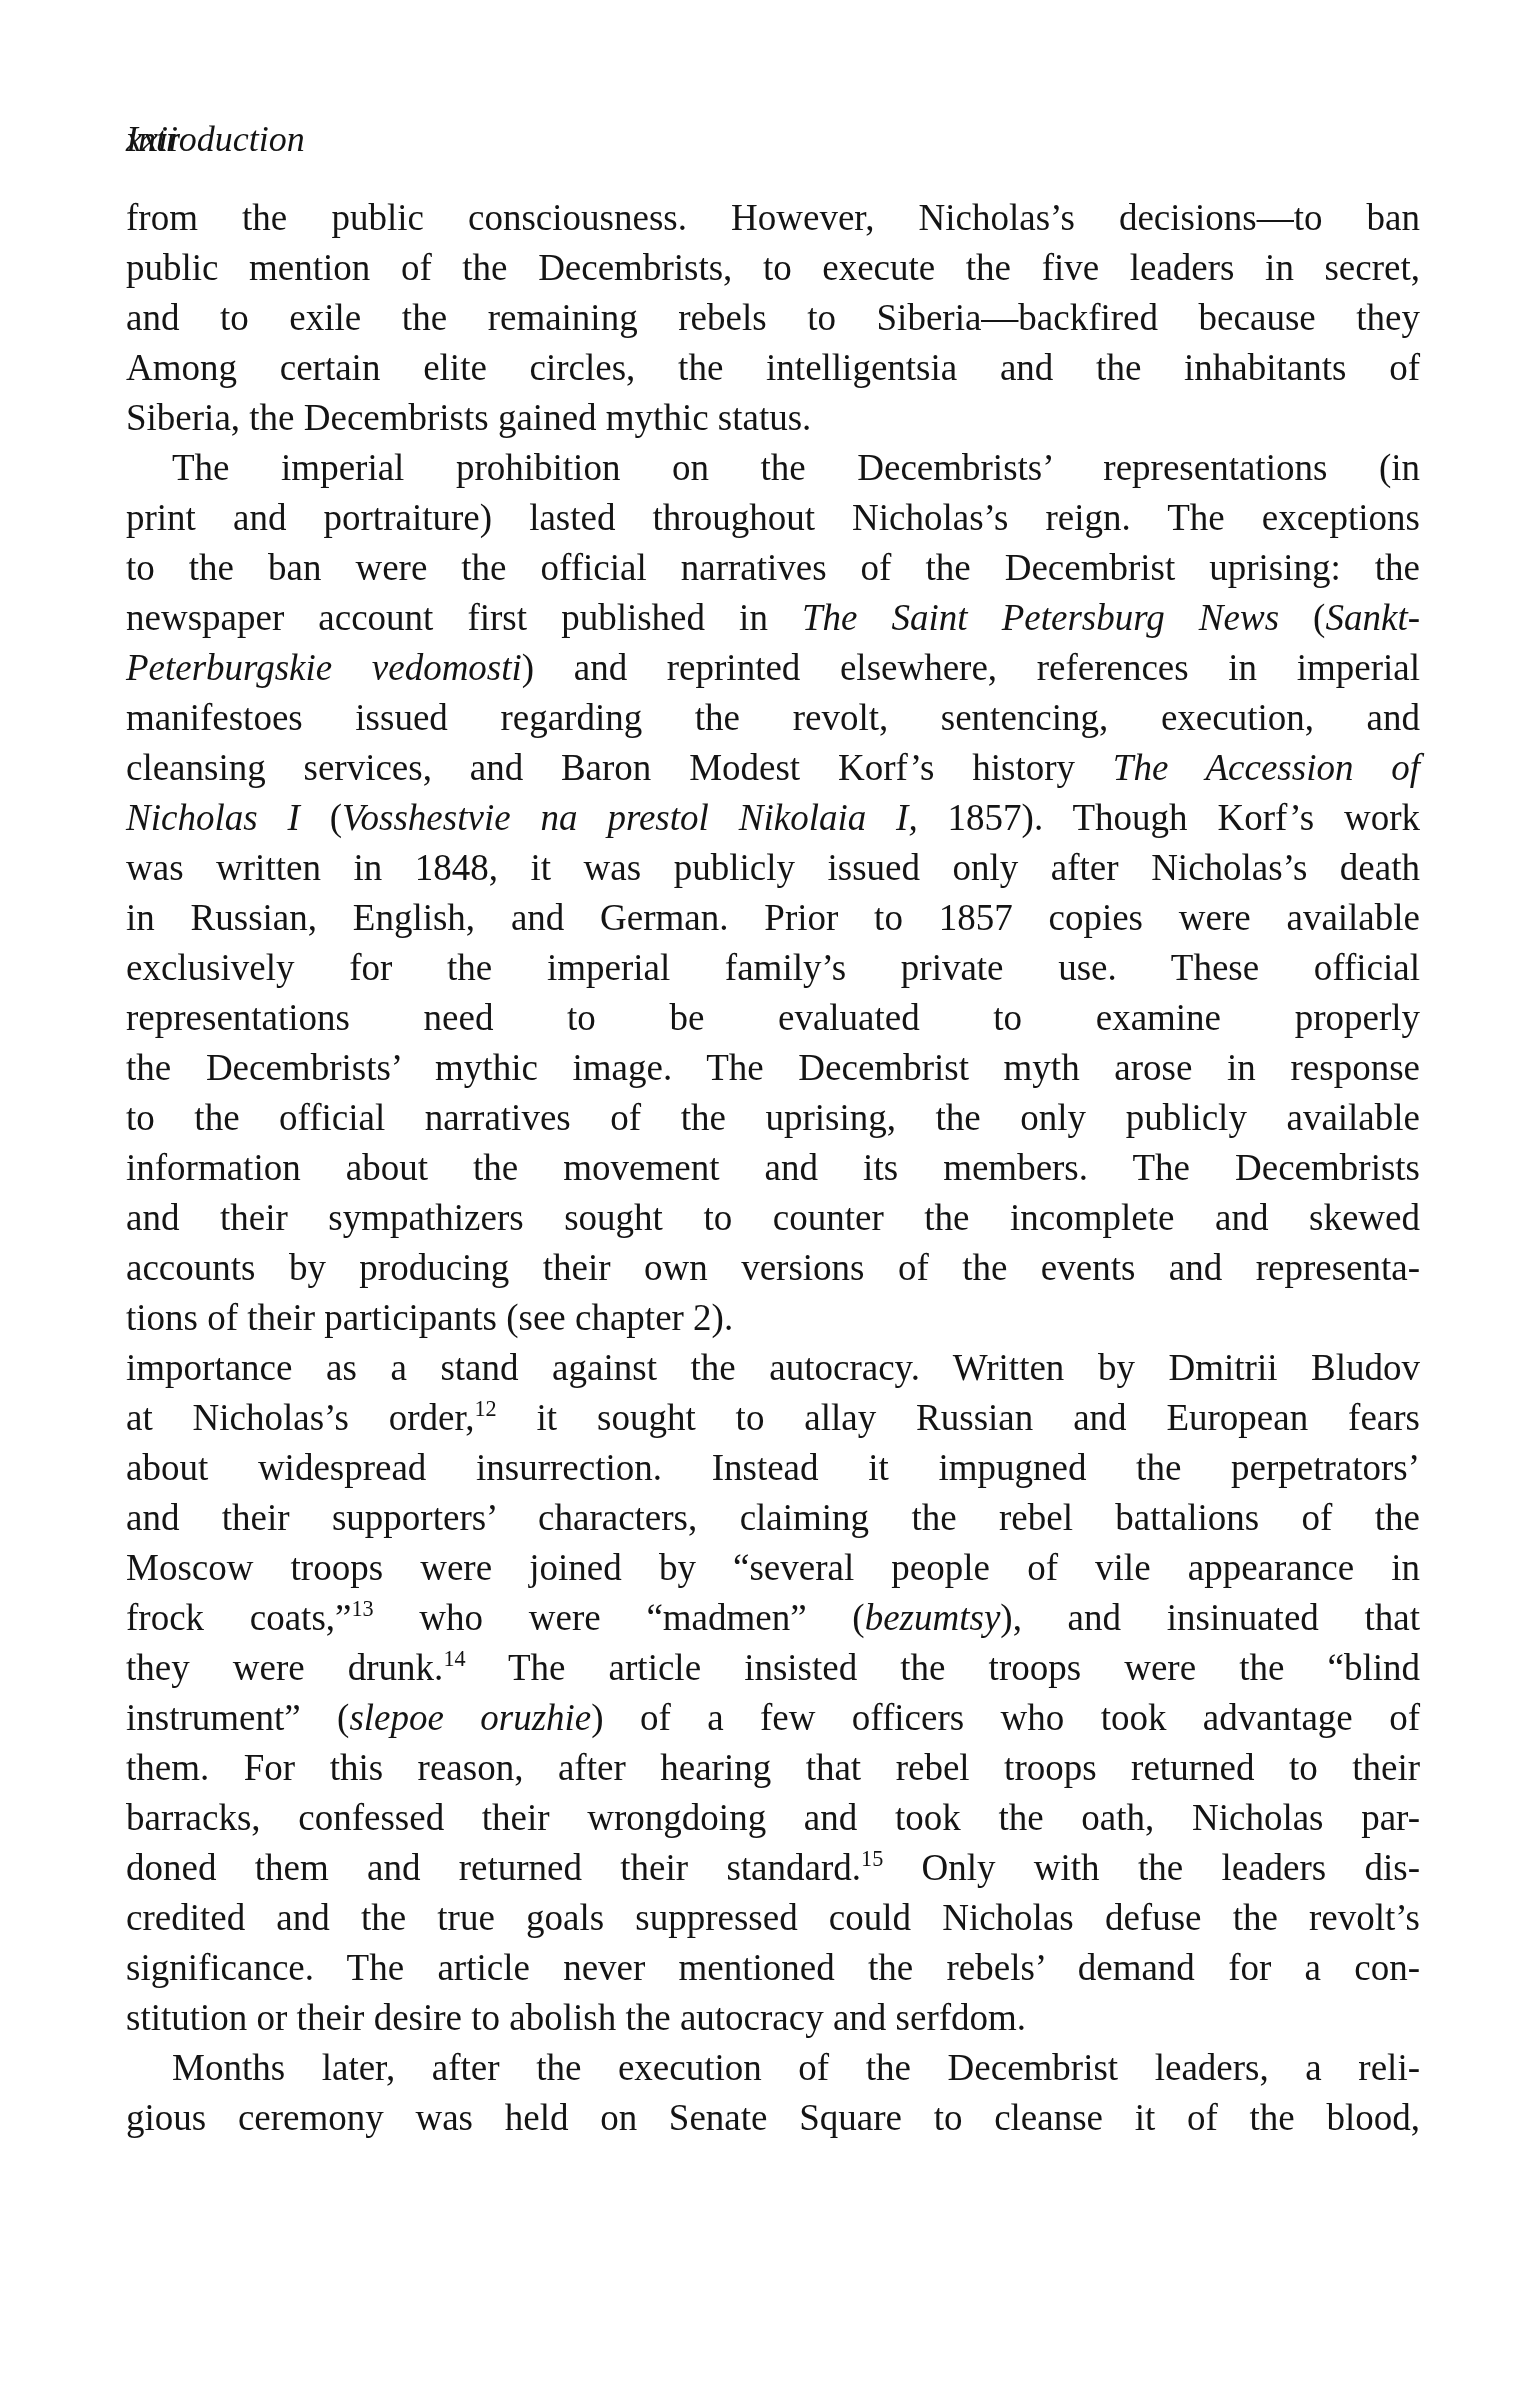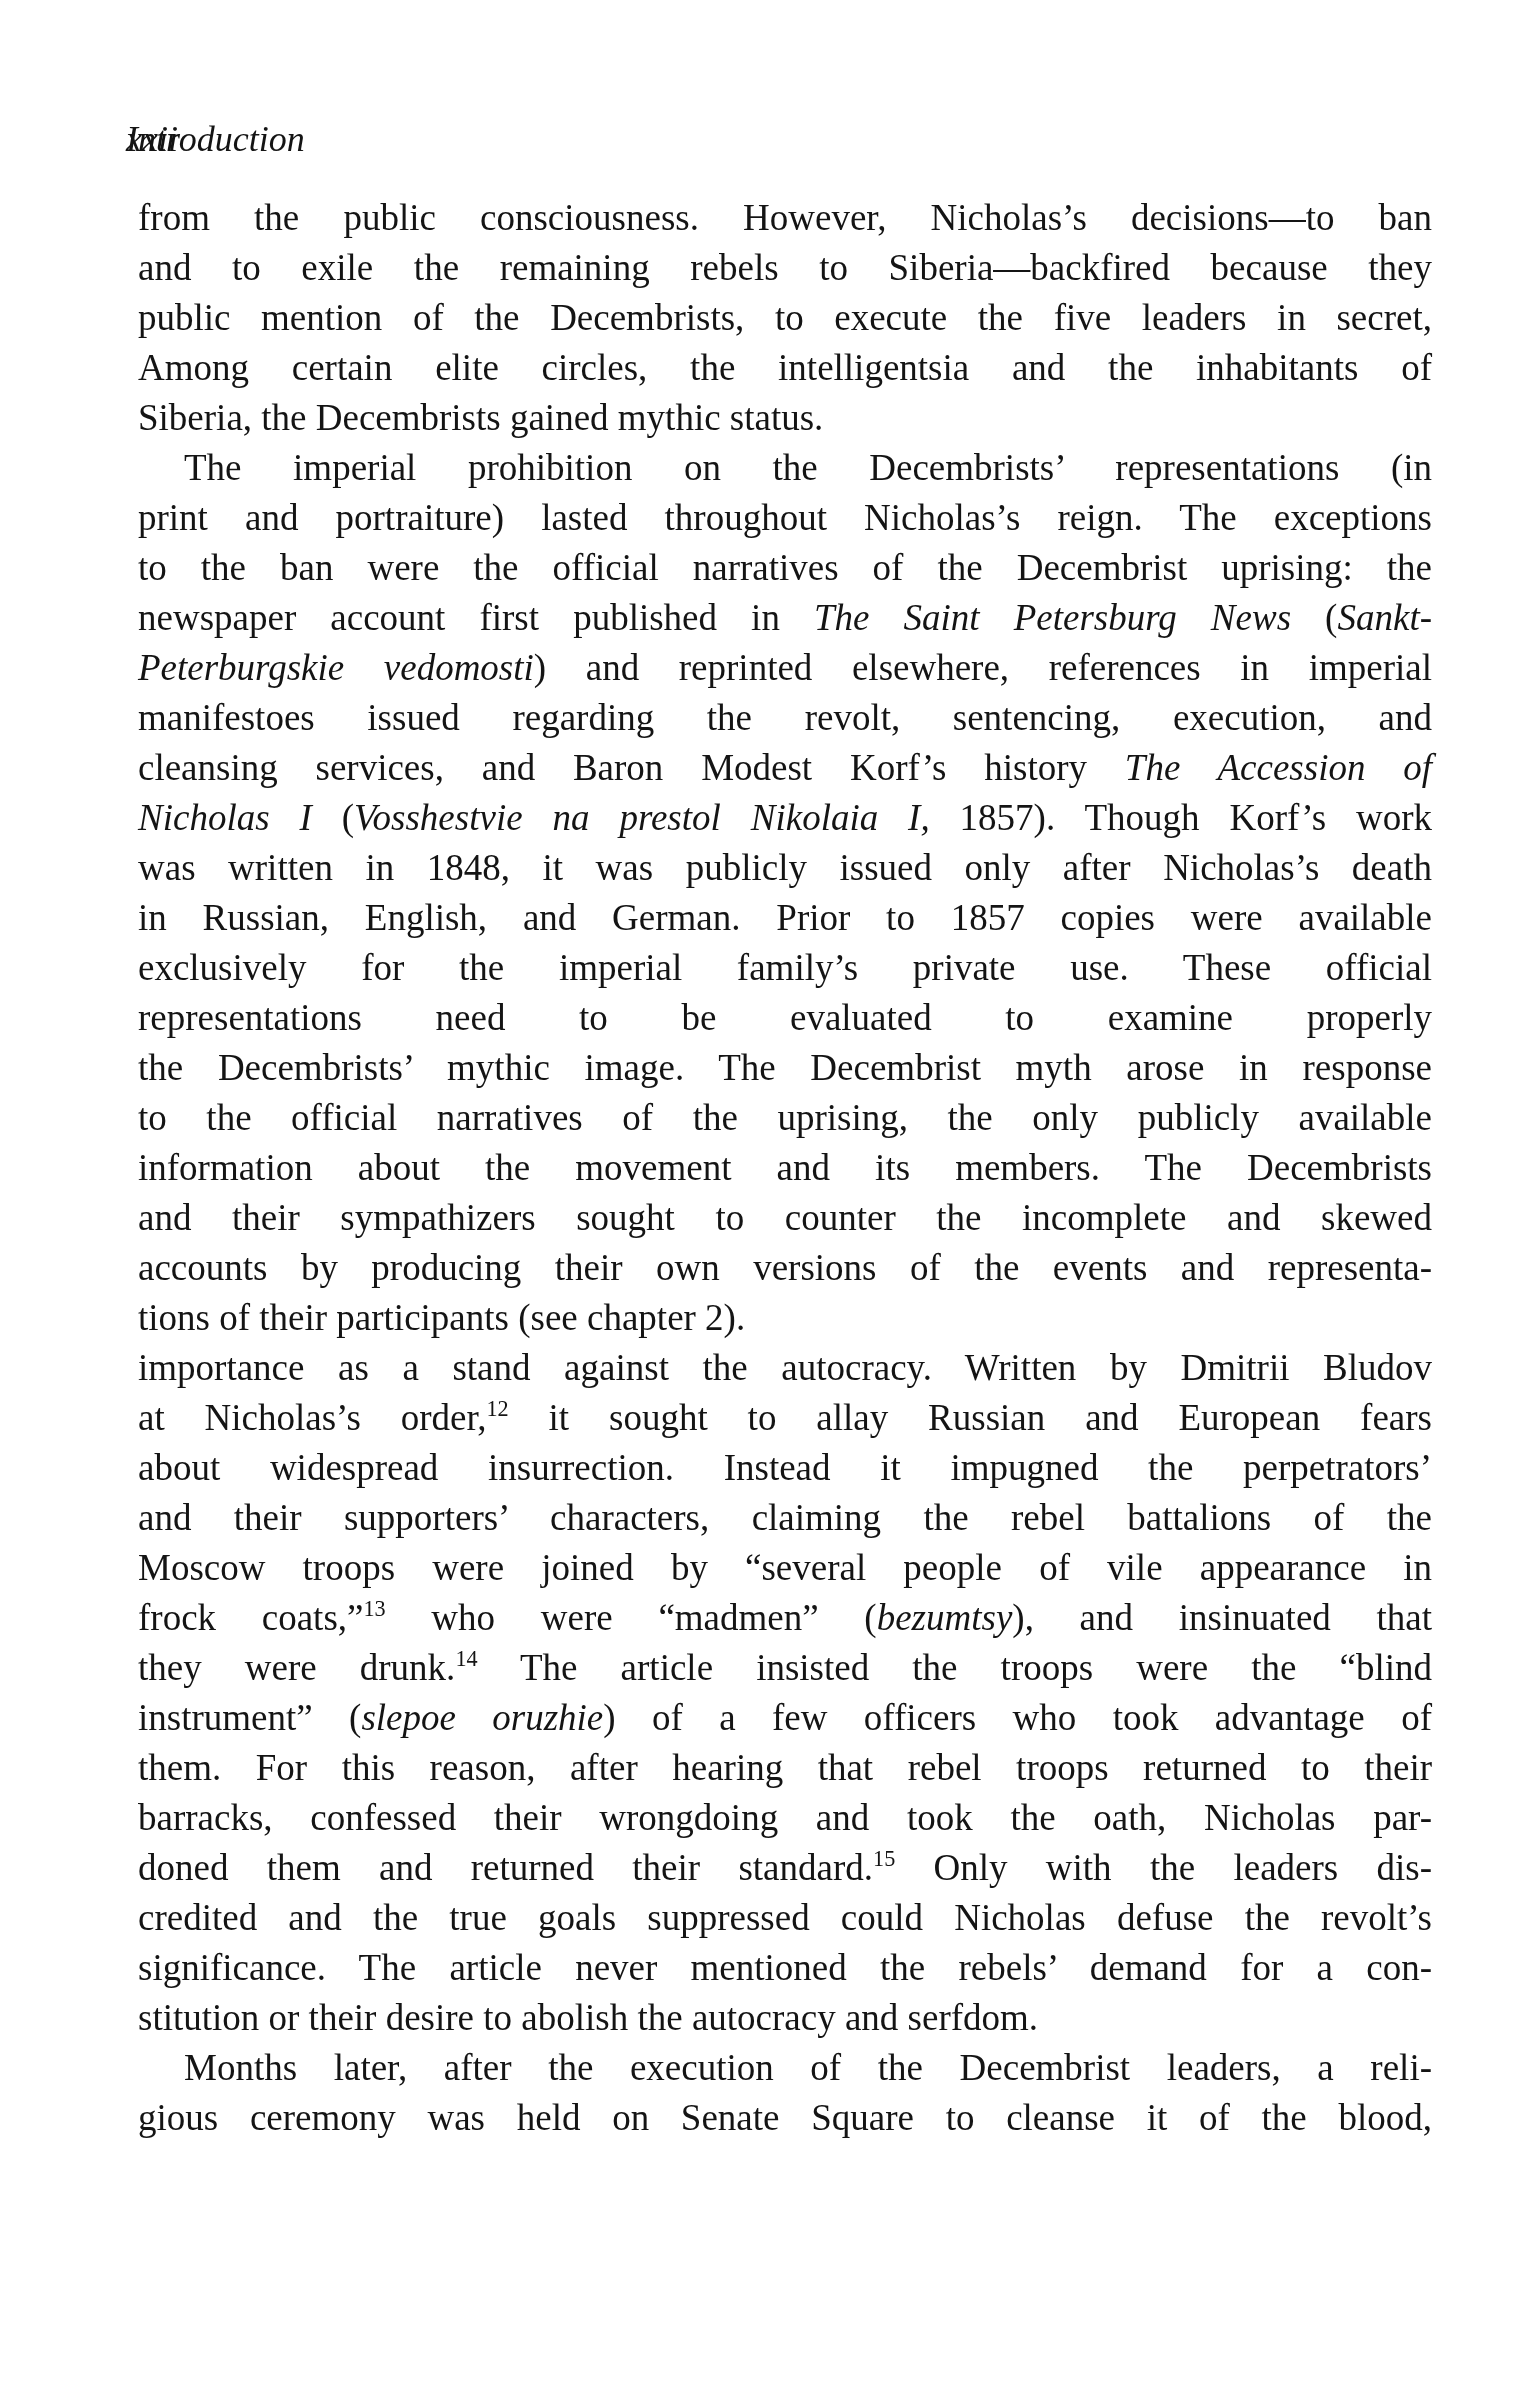--- a/index.html
+++ b/index.html
@@ -3,40 +3,40 @@
 <meta charset="utf-8">
 <style>
   html, body { margin: 0; padding: 0; background: #ffffff; }
   body { width: 1539px; height: 2397px; position: relative; overflow: hidden; }
   .page { position: absolute; left: 126px; top: 0; width: 1294px; color: #141414;
           font-family: "Liberation Serif", "DejaVu Serif", serif; }
   .running-head { position: absolute; top: 116px; left: 0; width: 1294px; height: 46px;
                   font-style: italic; font-size: 36px; line-height: 46px; }
   .folio { position: absolute; left: 0; top: 0; }
   .head-title { position: absolute; left: 0; width: 100%; text-align: left; top: 0; }
-  .body-text { position: absolute; top: 193px; left: 12px; width: 1294px; font-size: 37px; }
+  .body-text { position: absolute; top: 193px; left: 0; width: 1294px; font-size: 37px; }
   .line { height: 50px; line-height: 50px; white-space: nowrap; text-align: justify; text-align-last: justify; overflow: visible; }
   .line.last { text-align-last: left; }
   .line.indent { padding-left: 46px; }
   .line i, .line em { }
   sup { font-size: 0.6em; line-height: 0; vertical-align: 0.62em; }
 </style>
 </head>
 <body>
 
 <div class="page">
   <div class="running-head">
     <span class="folio">xxii</span>
     <span class="head-title">Introduction</span>
   </div>
   <div class="body-text" id="body-text">
       <div class="paragraph">
         <div class="line">from the public consciousness. However, Nicholas’s decisions—to ban</div>
+        <div class="line">public mention of the Decembrists, to execute the five leaders in secret,</div>
         <div class="line">and to exile the remaining rebels to Siberia—backfired because they</div>
-        <div class="line">public mention of the Decembrists, to execute the five leaders in secret,</div>
         <div class="line">Among certain elite circles, the intelligentsia and the inhabitants of</div>
         <div class="line last">Siberia, the Decembrists gained mythic status.</div>
       </div>
       <div class="paragraph">
         <div class="line indent">The imperial prohibition on the Decembrists’ representations (in</div>
         <div class="line">print and portraiture) lasted throughout Nicholas’s reign. The exceptions</div>
         <div class="line">to the ban were the official narratives of the Decembrist uprising: the</div>
         <div class="line">newspaper account first published in <i>The Saint Petersburg News</i> (<i>Sankt-</i></div>
         <div class="line"><i>Peterburgskie vedomosti</i>) and reprinted elsewhere, references in imperial</div>
         <div class="line">manifestoes issued regarding the revolt, sentencing, execution, and</div>

